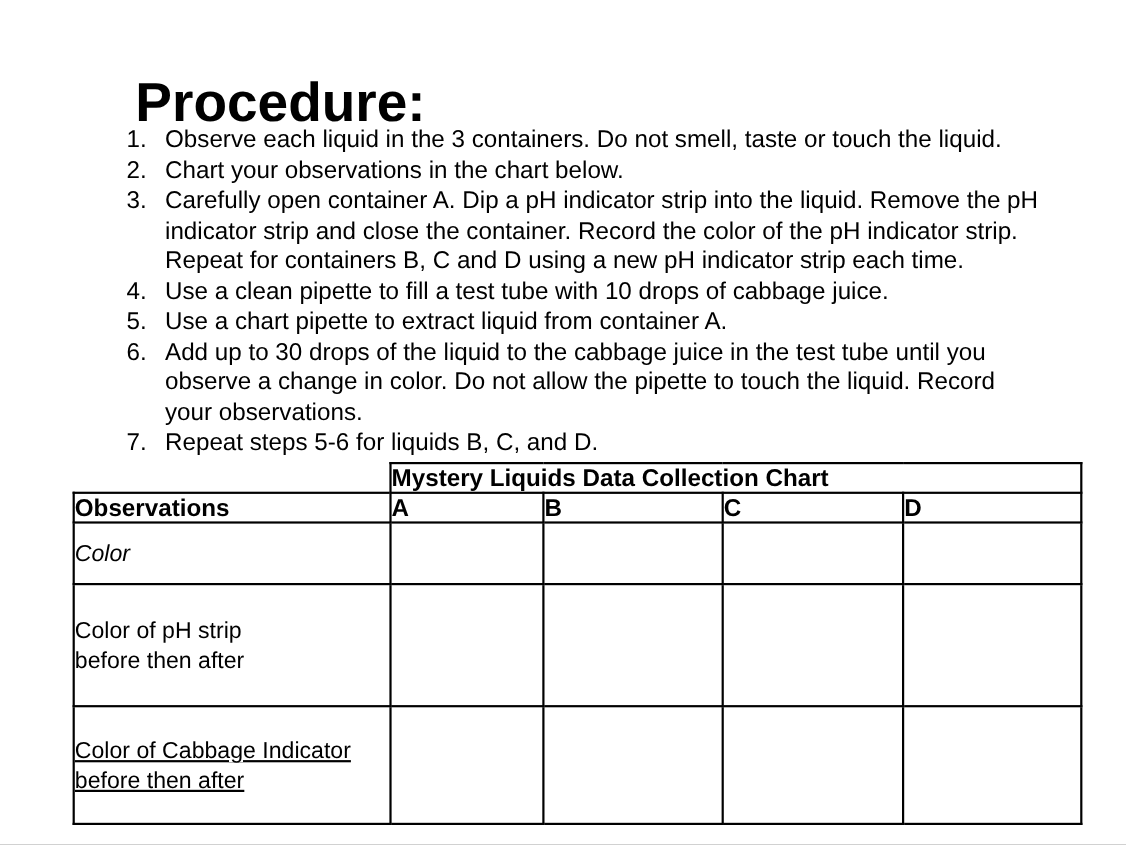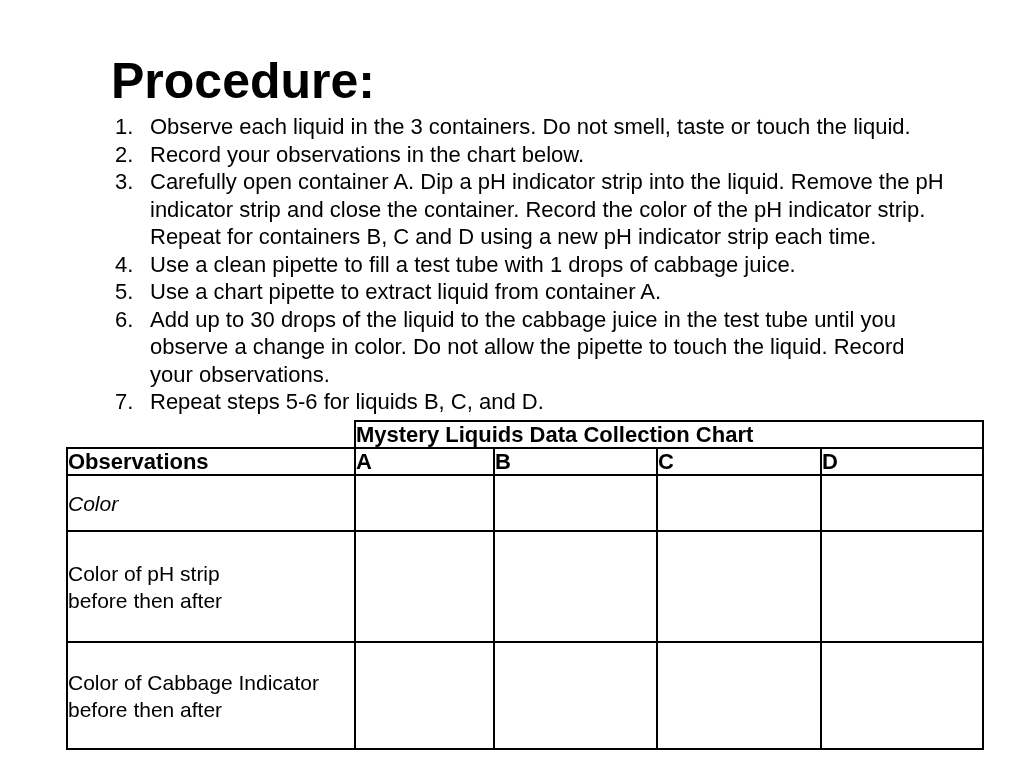--- a/index.html
+++ b/index.html
@@ -1,21 +1,21 @@
 <!DOCTYPE html>
 <html><head>
 <meta charset="utf-8">
 <style>
   html,body{margin:0;padding:0;background:#888;}
   .slide{
     position:relative;width:1024px;height:768px;background:#ffffff;
     color:#000000;font-family:"Liberation Sans",sans-serif;overflow:hidden;
   }
   .title{
-    position:absolute;left:111px;top:56px;margin:0;
+    position:absolute;left:111px;top:56px;margin:12px;
     font-size:50px;line-height:1;font-weight:700;letter-spacing:0;
   }
   .steps{
     position:absolute;left:115px;top:113px;width:838px;
     margin:0;padding:0;list-style:none;
     font-size:22px;line-height:27.5px;
   }
   .steps li{display:flex;margin:0;padding:0;}
   .steps .num{width:35px;flex:0 0 35px;}
   .steps .txt{flex:1;}
@@ -27,46 +27,46 @@
     border:2px solid #000000;padding:0;margin:0;
     text-align:left;vertical-align:middle;
     font-size:21px;line-height:27px;overflow:hidden;
   }
   table.data td.blank{border:none;background:transparent;}
   table.data td.hdr{font-weight:700;font-size:22px;line-height:25px;}
   table.data .r-title td{height:25px;}
   table.data .r-head td{height:25px;}
   table.data .r-color td{height:54px;font-style:italic;}
   table.data .r-ph td{height:109px;}
-  table.data .r-cabbage td{height:105px;}
+  table.data .r-cabbage td{height:105px;text-decoration:underline;}
   table.data td.pre{white-space:pre-line;}
 </style>
 </head>
 <body>
 
 <div class="slide">
 
   <h1 class="title">Procedure:</h1>
 
   <ol class="steps">
     <li>
       <span class="num">1.</span>
       <span class="txt">Observe each liquid in the 3 containers. Do not smell, taste or touch the liquid.</span>
     </li>
     <li>
       <span class="num">2.</span>
-      <span class="txt">Record your observations in the chart below.</span>
+      <span class="txt">Chart your observations in the chart below.</span>
     </li>
     <li>
       <span class="num">3.</span>
       <span class="txt">Carefully open container A. Dip a pH indicator strip into the liquid. Remove the pH indicator strip and close the container. Record the color of the pH indicator strip. Repeat for containers B, C and D using a new pH indicator strip each time.</span>
     </li>
     <li>
       <span class="num">4.</span>
-      <span class="txt">Use a clean pipette to fill a test tube with 1 drops of cabbage juice.</span>
+      <span class="txt">Use a clean pipette to fill a test tube with 10 drops of cabbage juice.</span>
     </li>
     <li>
       <span class="num">5.</span>
       <span class="txt">Use a chart pipette to extract liquid from container A.</span>
     </li>
     <li>
       <span class="num">6.</span>
       <span class="txt">Add up to 30 drops of the liquid to the cabbage juice in the test tube until you observe a change in color. Do not allow the pipette to touch the liquid. Record your observations.</span>
     </li>
     <li>

